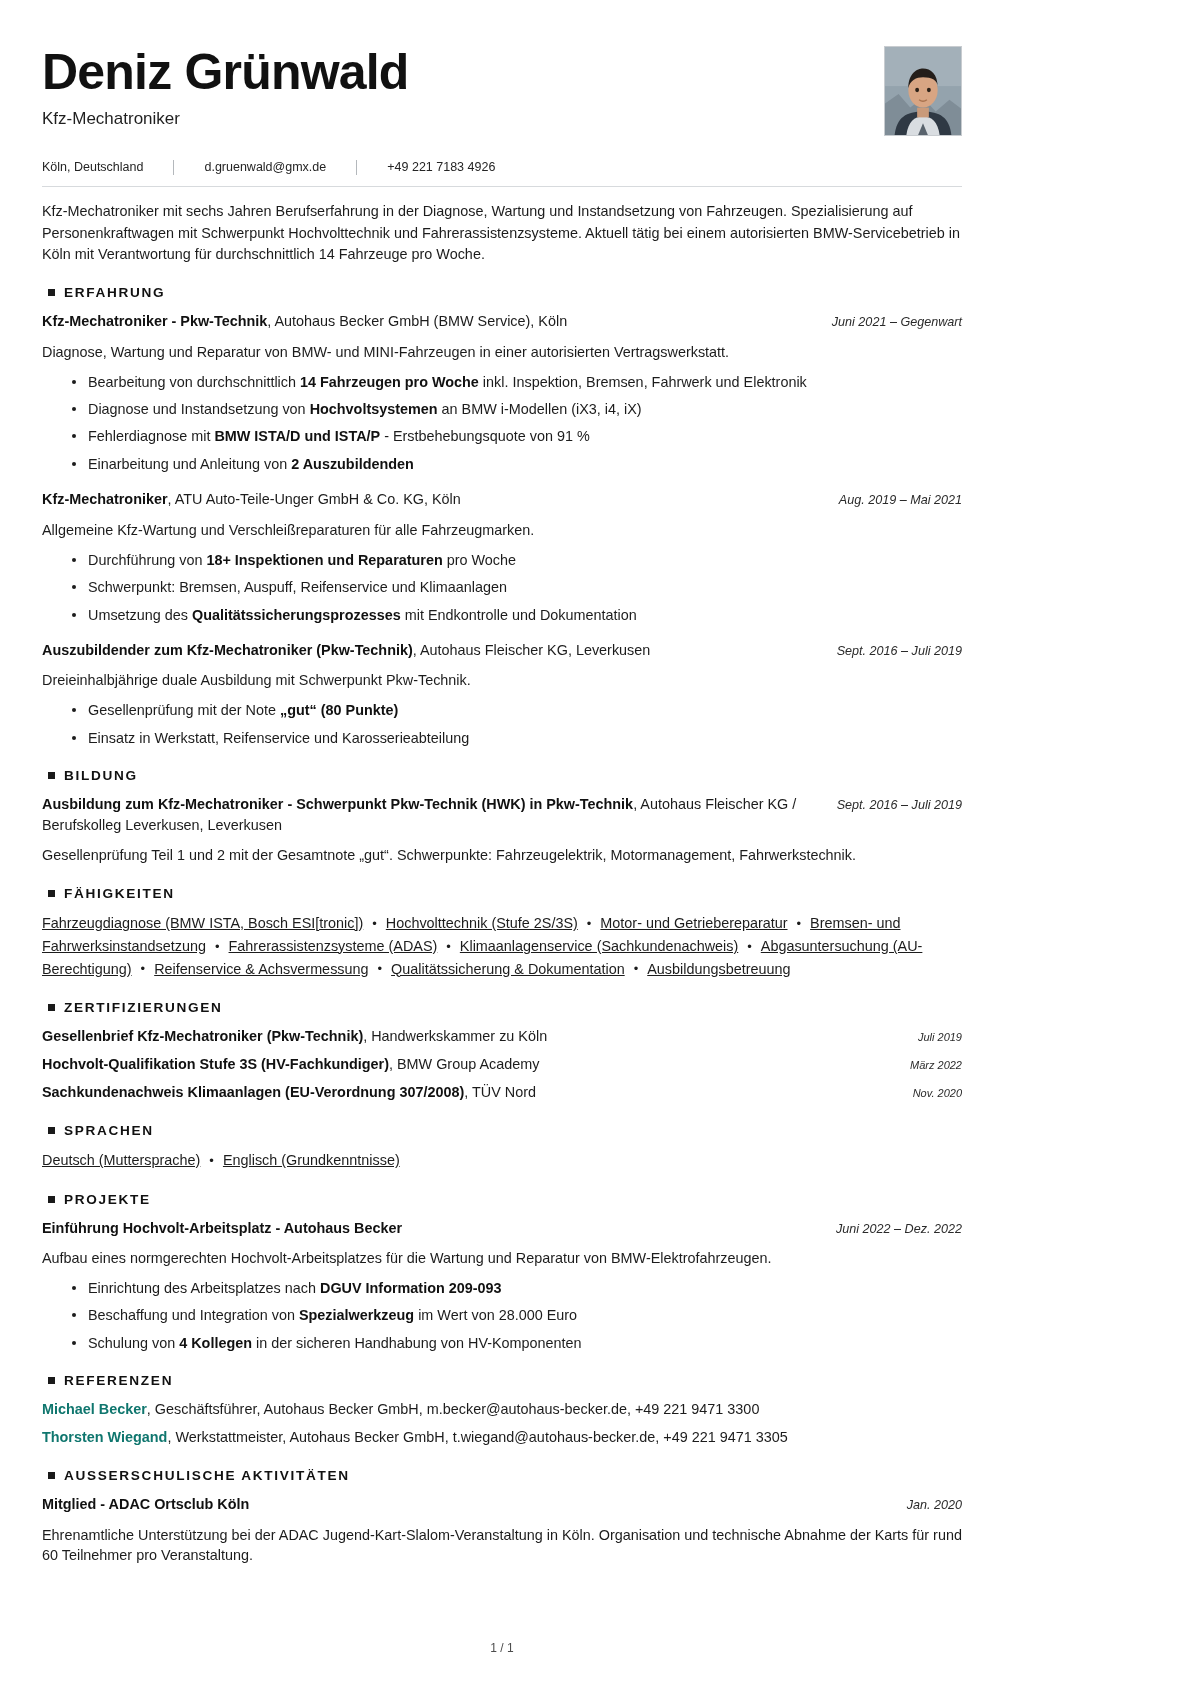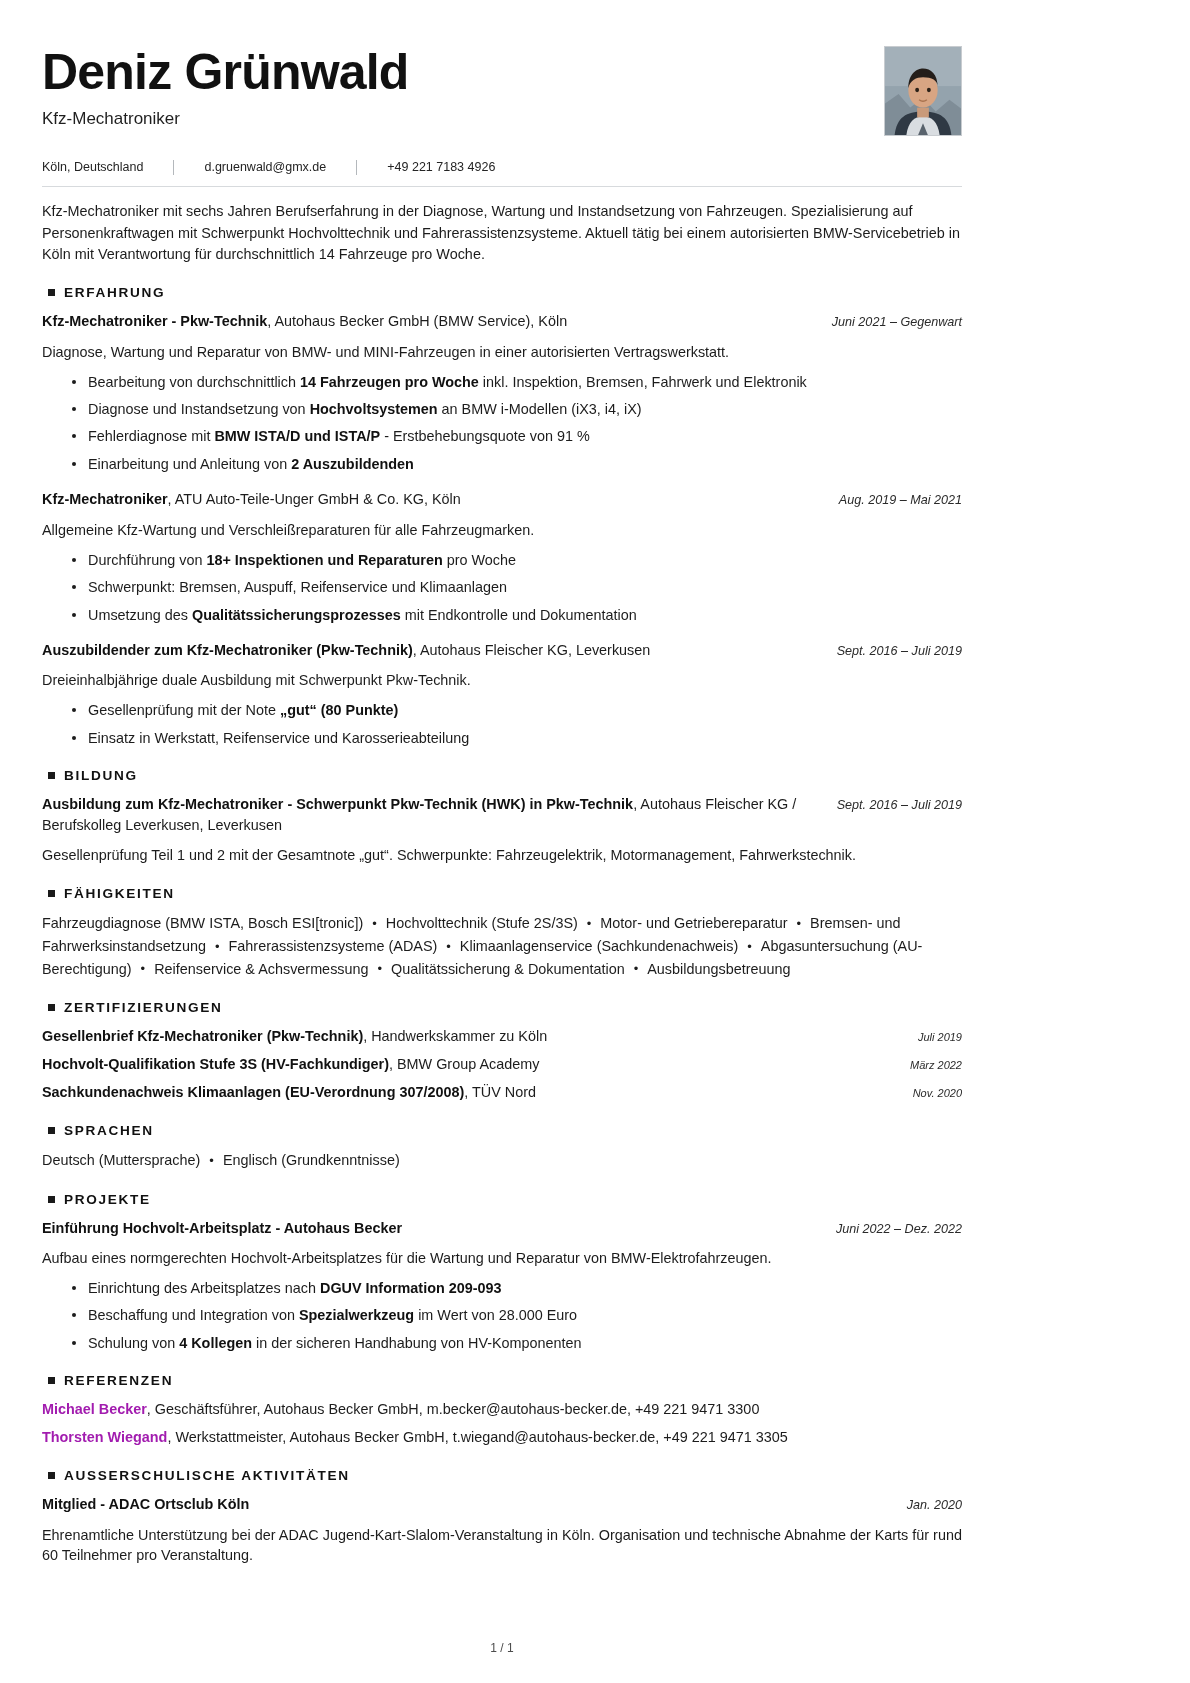--- a/index.html
+++ b/index.html
@@ -162,20 +162,21 @@
     background: #1c1c1c;
   }
   ul.bullets li b { font-weight: 700; color: #111; }
 
   
   .inline-list {
     font-size: 14.4px;
     line-height: 1.58;
     color: #1c1c1c;
     max-width: 1055px;
+    text-decoration: underline;
   }
   .dot-sep {
     display: inline-block;
     margin: 0 9px;
     color: #1c1c1c;
     font-size: 13px;
     vertical-align: middle;
   }
 
   
@@ -195,21 +196,21 @@
   }
 
   
   .ref-row {
     font-size: 14.4px;
     line-height: 1.45;
     color: #1c1c1c;
     margin-bottom: 7px;
   }
   .ref-row:last-child { margin-bottom: 0; }
-  .ref-row b { font-weight: 700; color: #a21caf; }
+  .ref-row b { font-weight: 700; color: #0f766e; }
 
   
   .footer {
     position: absolute;
     left: 0; right: 0;
     bottom: 28px;
     text-align: center;
     font-size: 12px;
     color: #4c4c4c;
   }

